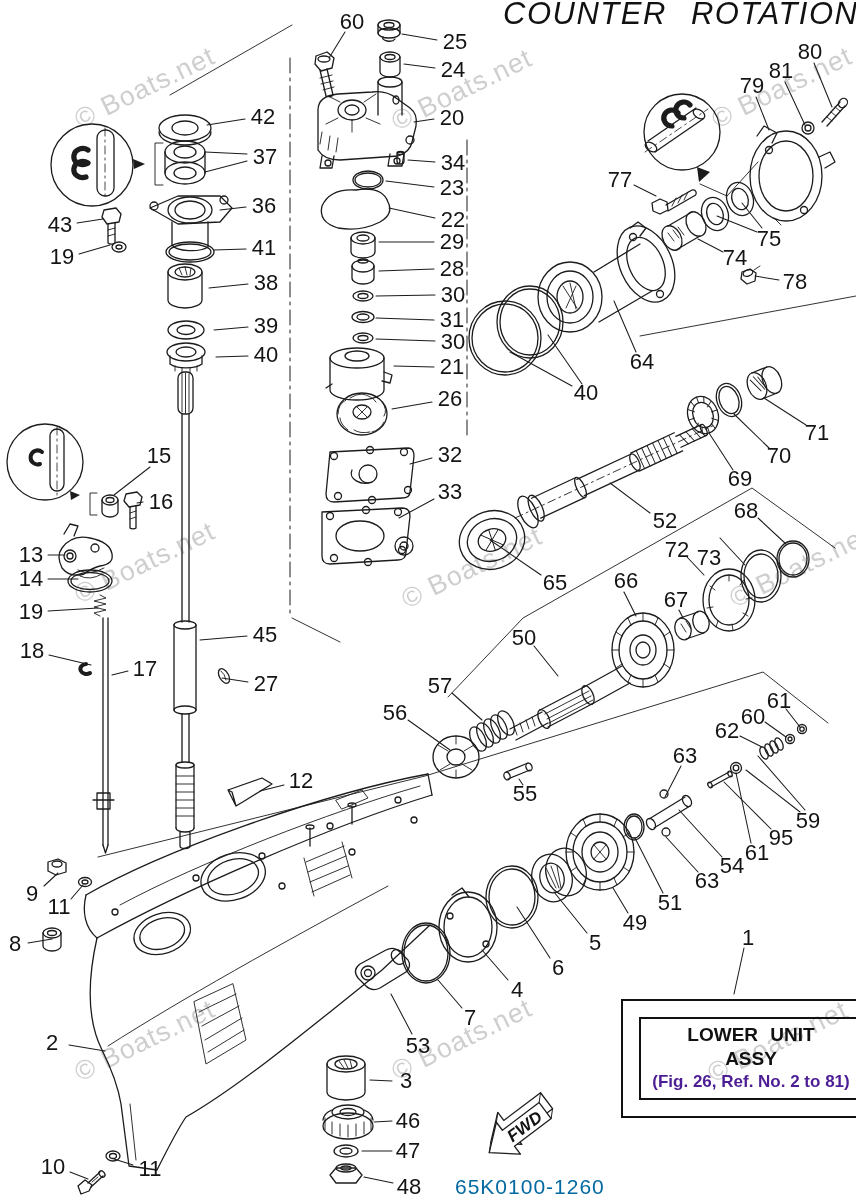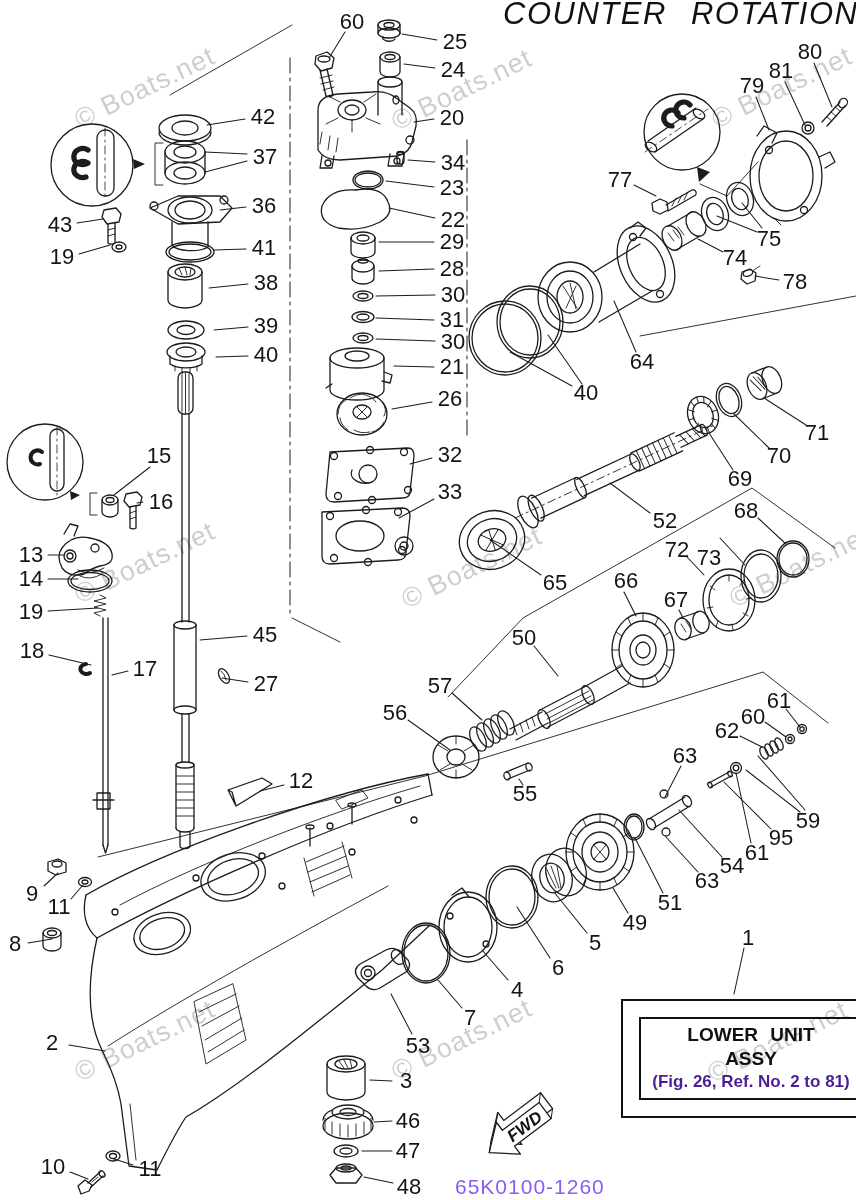--- a/index.html
+++ b/index.html
@@ -23,21 +23,21 @@
   #labels{position:absolute;inset:0;z-index:3;}
   .callout{position:absolute;transform:translate(-50%,-50%);font-size:22px;color:#141414;}
   #page-title{position:absolute;left:503px;top:-4px;z-index:4;font-size:31px;font-style:italic;
       letter-spacing:1.5px;word-spacing:14px;color:#111;white-space:nowrap;}
   #info-box{position:absolute;left:621px;top:999px;width:224px;z-index:4;border:2px solid #111;
       background:transparent;padding:16px;}
   #info-box .inner{border:2px solid #111;text-align:center;padding:4px 2px 5px 2px;}
   #info-box .l1{font-size:19px;font-weight:bold;word-spacing:7px;line-height:24px;color:#111;}
   #info-box .l2{font-size:19px;font-weight:bold;line-height:24px;color:#111;}
   #info-box .l3{font-size:17px;font-weight:bold;line-height:22px;color:#4c1d95;letter-spacing:0px;}
-  #diagram-code{position:absolute;left:455px;top:1175px;z-index:4;font-size:21px;color:#8b5cf6;
+  #diagram-code{position:absolute;left:455px;top:1175px;z-index:4;font-size:21px;color:#0369a1;
       letter-spacing:1px;white-space:nowrap;}
 </style>
 </head>
 <body>
 
 <div id="canvas">
 
   <div id="watermarks">
       <div class="wm" style="left: 145px; top: 88px; color: rgb(201, 201, 201);">© Boats.net</div>
       <div class="wm" style="left: 462px; top: 90px; color: rgb(201, 201, 201);">© Boats.net</div>

